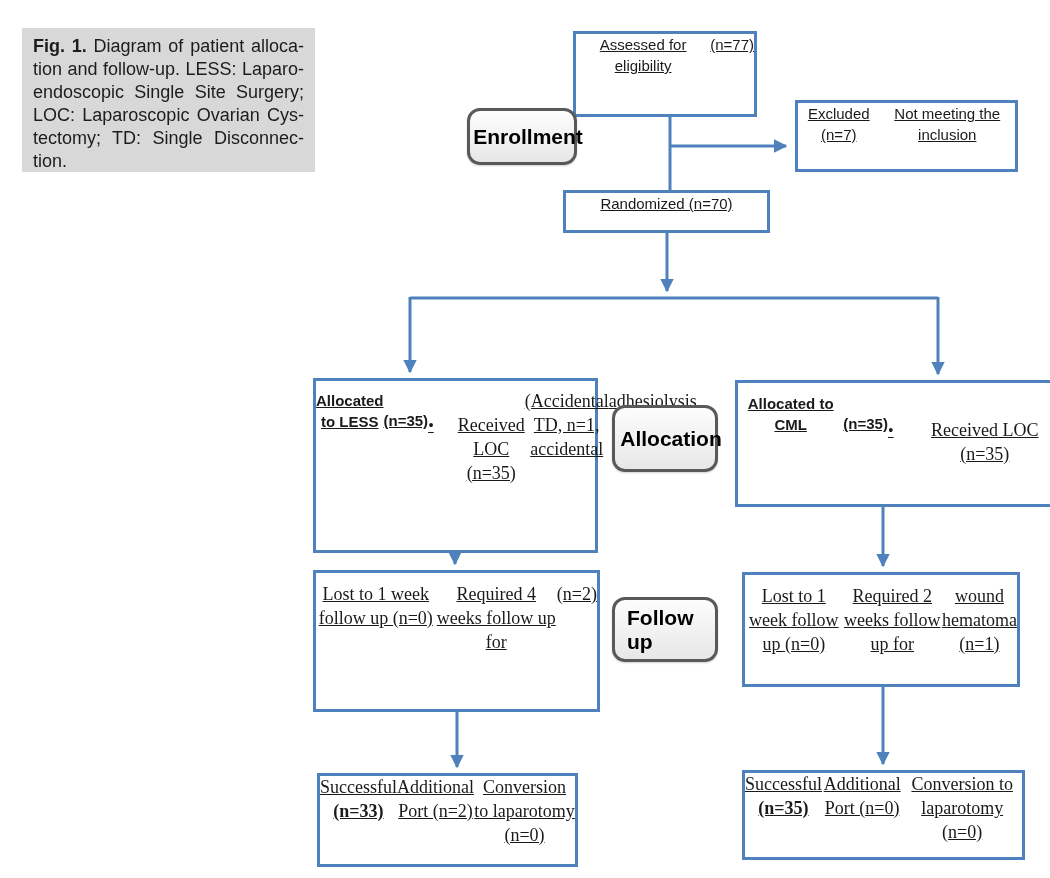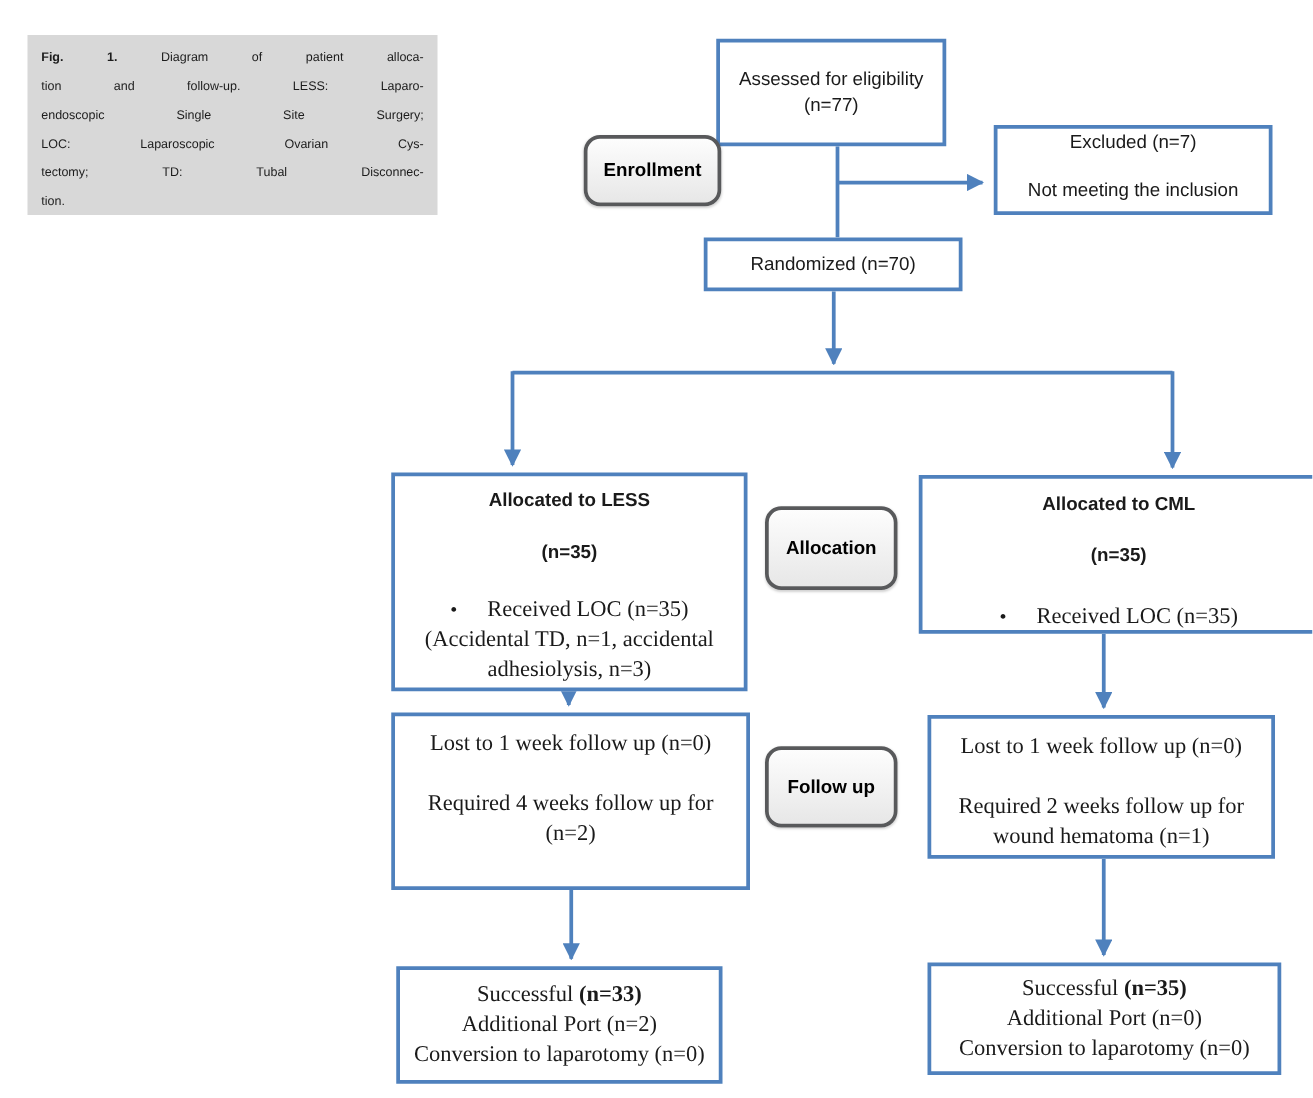--- a/index.html
+++ b/index.html
@@ -21,46 +21,48 @@
     color:var(--ink);
     overflow:hidden;
   }
   svg.connectors{position:absolute;left:0;top:0;width:1050px;height:878px;pointer-events:none;}
   svg.connectors path{stroke:var(--connector);stroke-width:3;fill:none;}
 
   .flowbox{
     position:absolute;
     background:#ffffff;
     border:3px solid var(--box-border);
-    display:flex;flex-direction:column;align-items:center;
+    display:flex;flex-direction:row;align-items:flex-start;
     text-align:center;
+    text-decoration:underline;
   }
   .sans{font-family:"Liberation Sans",sans-serif;font-size:15px;line-height:1.4;}
   .serif{font-family:"Liberation Serif",serif;font-size:18px;line-height:1.32;}
   .bold{font-weight:bold;}
 
   
   .caption{
-    position:absolute;left:22px;top:28px;width:328px;height:144px;
+    position:absolute;left:22px;top:28px;width:293px;height:144px;
     background:var(--caption-bg);
     padding:7px 11px 0 11px;
-    font-size:10px;line-height:23px;color:#1c1c1c;
+    font-size:18px;line-height:23px;color:#1c1c1c;
   }
   .cap-line{text-align:justify;text-align-last:justify;white-space:normal;}
   .cap-line.last{text-align-last:left;}
 
   
   .stage-label{
     position:absolute;
     border:3px solid var(--label-border);
     border-radius:13px;
     background:linear-gradient(to bottom,var(--label-fill-top),var(--label-fill-bottom));
     display:flex;align-items:center;justify-content:center;
-    font-weight:bold;font-size:15px;color:#000;
+    font-weight:bold;font-size:21px;color:#000;
     box-shadow:0 1px 2px rgba(0,0,0,0.18);
+    padding-left:12px;
   }
 
   
   .assessed{left:573px;top:31px;width:184px;height:86px;justify-content:center;}
   .excluded{left:795px;top:100px;width:223px;height:72px;}
   .excluded .gap{height:18px;}
   .randomized{left:563px;top:190px;width:207px;height:43px;justify-content:center;}
 
   .alloc-less{left:313px;top:378px;width:285px;height:175px;padding-top:9px;}
   .alloc-cml{left:735px;top:380px;width:320px;height:127px;padding-top:10px;}
@@ -102,21 +104,21 @@
     <path d="M883,507 V566" marker-end="url(#arrow)"></path>
     <path d="M457,712 V767" marker-end="url(#arrow)"></path>
     <path d="M883,687 V764" marker-end="url(#arrow)"></path>
   </svg>
 
   <div class="caption">
     <div class="cap-line"><span class="bold">Fig. 1.</span> <span>Diagram of patient alloca-</span></div>
     <div class="cap-line">tion and follow-up. LESS: Laparo-</div>
     <div class="cap-line">endoscopic Single Site Surgery;</div>
     <div class="cap-line">LOC: Laparoscopic Ovarian Cys-</div>
-    <div class="cap-line">tectomy; TD: Tubal Disconnec-</div>
+    <div class="cap-line">tectomy; TD: Single Disconnec-</div>
     <div class="cap-line last">tion.</div>
   </div>
 
   <div class="flowbox assessed sans">
     <div>Assessed for eligibility</div>
     <div>(n=77)</div>
   </div>
 
   <div class="stage-label lbl-enrollment">Enrollment</div>
 

